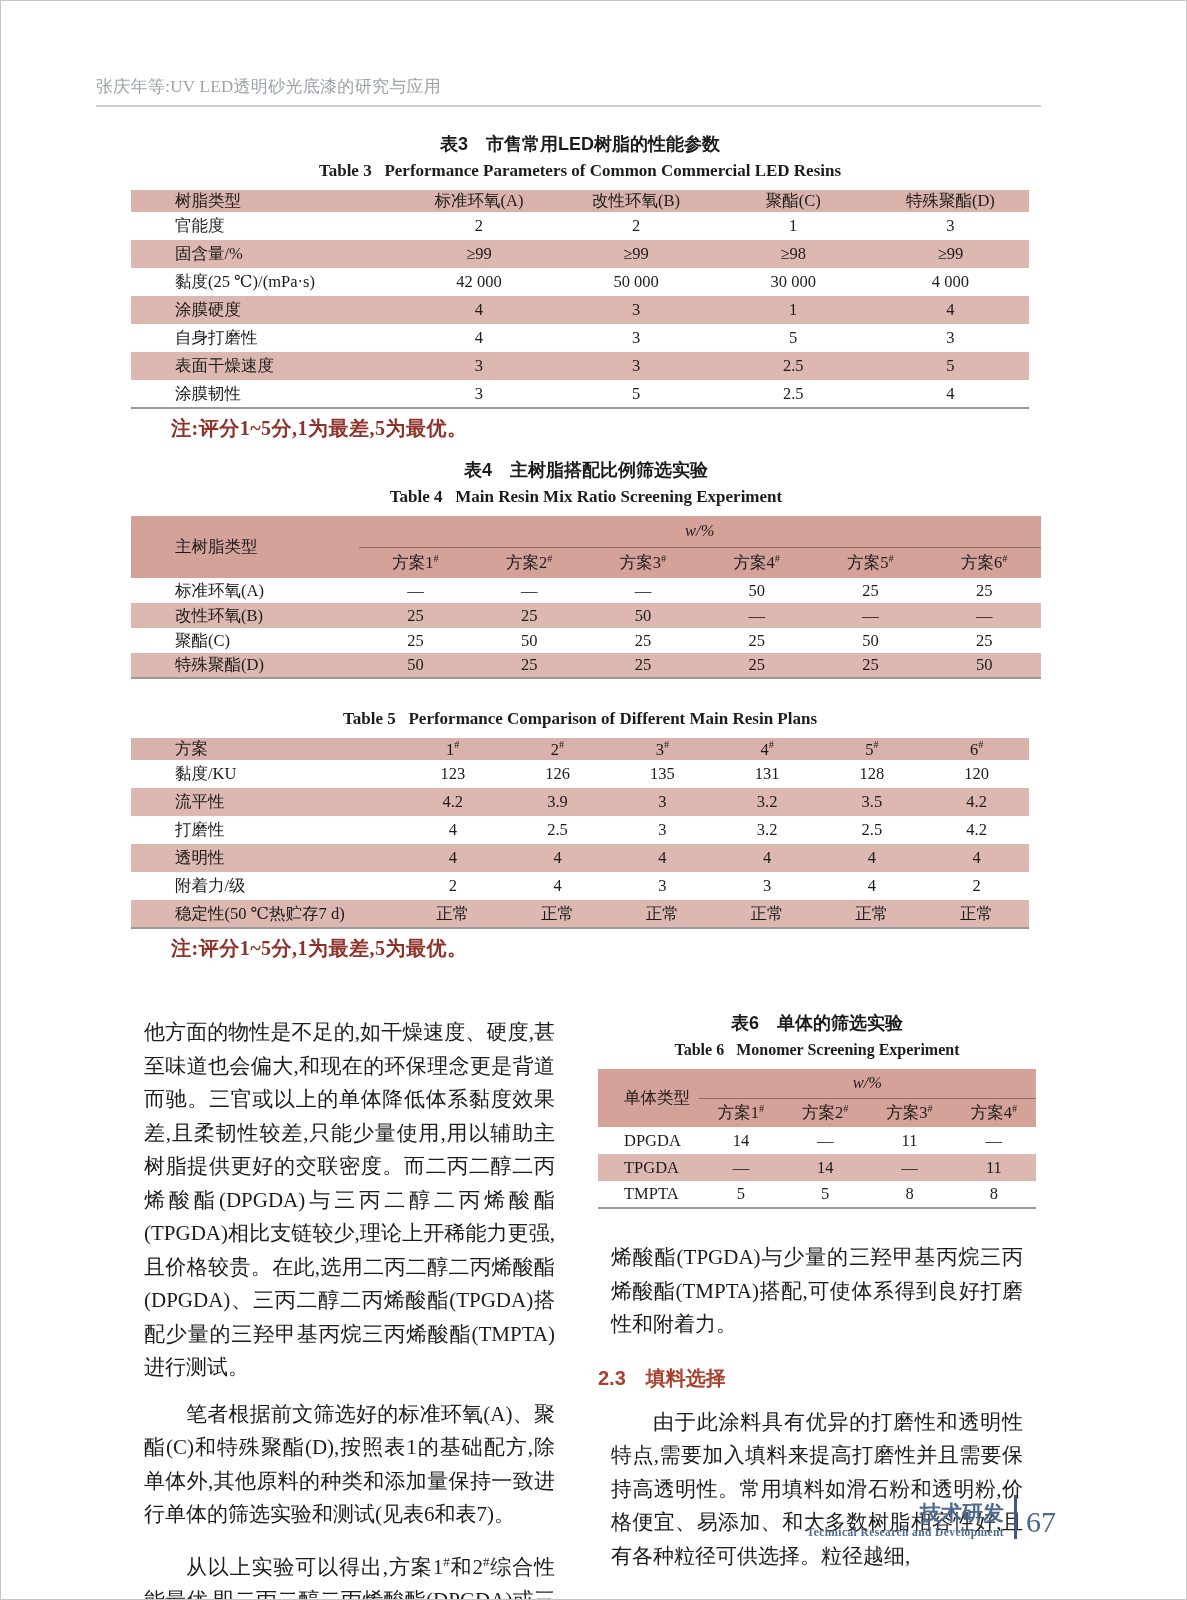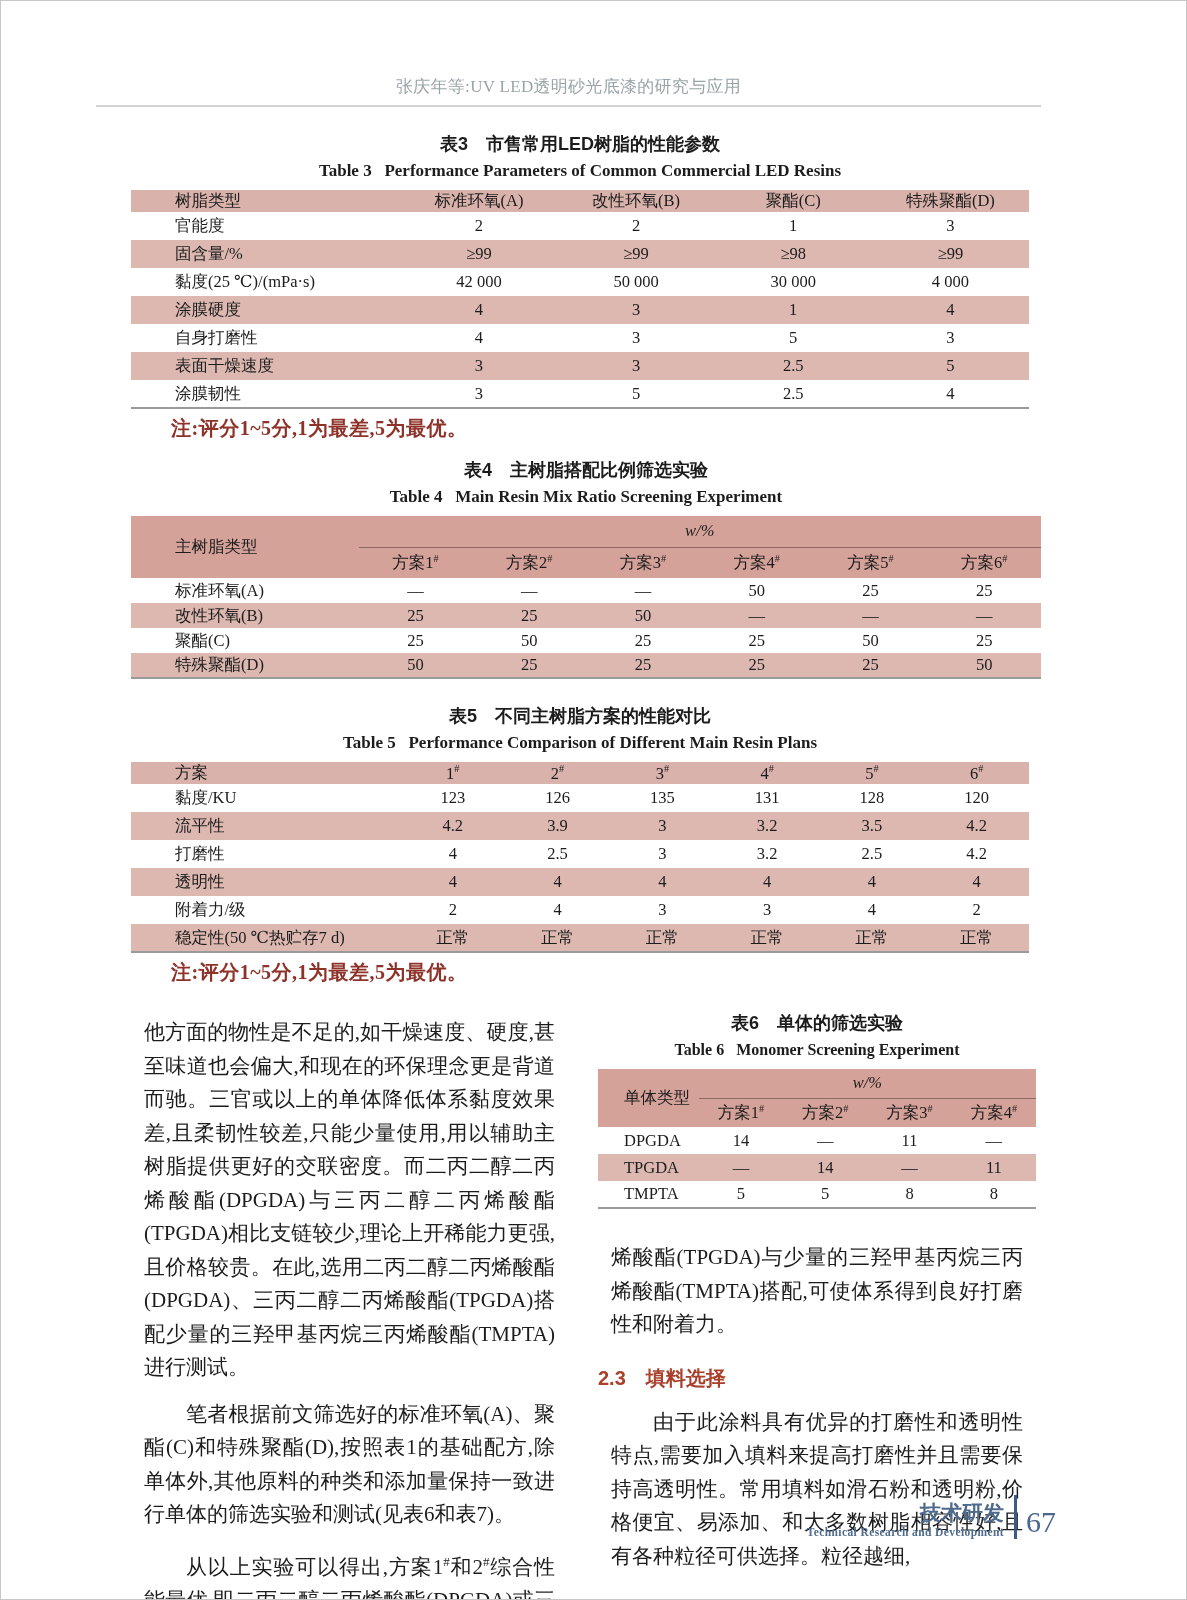--- a/index.html
+++ b/index.html
@@ -12,21 +12,21 @@
     --foot-blue:#4e6b8e;
     --foot-bar:#3c5a82;
     --ink:#1c1c1c;
   }
   html,body{margin:0;padding:0;background:#fff;}
   .page{
     position:relative;width:1187px;height:1600px;background:#ffffff;
     box-sizing:border-box;border:1px solid #c6c6c6;overflow:hidden;
     font-family:"Liberation Serif","DejaVu Serif",serif;color:var(--ink);
   }
-  .running-head{position:absolute;top:74px;left:95px;width:945px;text-align:center;
+  .running-head{position:absolute;top:74px;left:95px;width:945px;text-align:left;
     color:var(--run-gray);font-size:17px;letter-spacing:.3px;}
   .head-rule{position:absolute;top:104px;left:95px;width:945px;height:0;border-top:2px solid #cfd3d5;}
 
   .sec{position:absolute;}
   .sec-t3{top:131px;left:130px;width:898px;}
   .sec-t4{top:457px;left:130px;width:910px;}
   .sec-t5{top:703px;left:130px;width:898px;}
 
   .tcap-cn{text-align:center;font-family:"Liberation Sans","DejaVu Sans",sans-serif;
     font-weight:bold;font-size:18px;line-height:24px;}
@@ -222,21 +222,20 @@
             <td class="">25</td>
             <td class="">25</td>
             <td class="">25</td>
             <td class="">50</td>
           </tr>
         </tbody>
       </table>
   </section>
 
   <section class="sec sec-t5">
-    <div class="tcap-cn">表5　不同主树脂方案的性能对比</div>
     <div class="tcap-en">Table 5&nbsp;&nbsp;&nbsp;Performance Comparison of Different Main Resin Plans</div>
     <table id="table5" class="datatable simple">
         <colgroup>
           <col style="width:30%">
           <col>
           <col>
           <col>
           <col>
           <col>
           <col>

